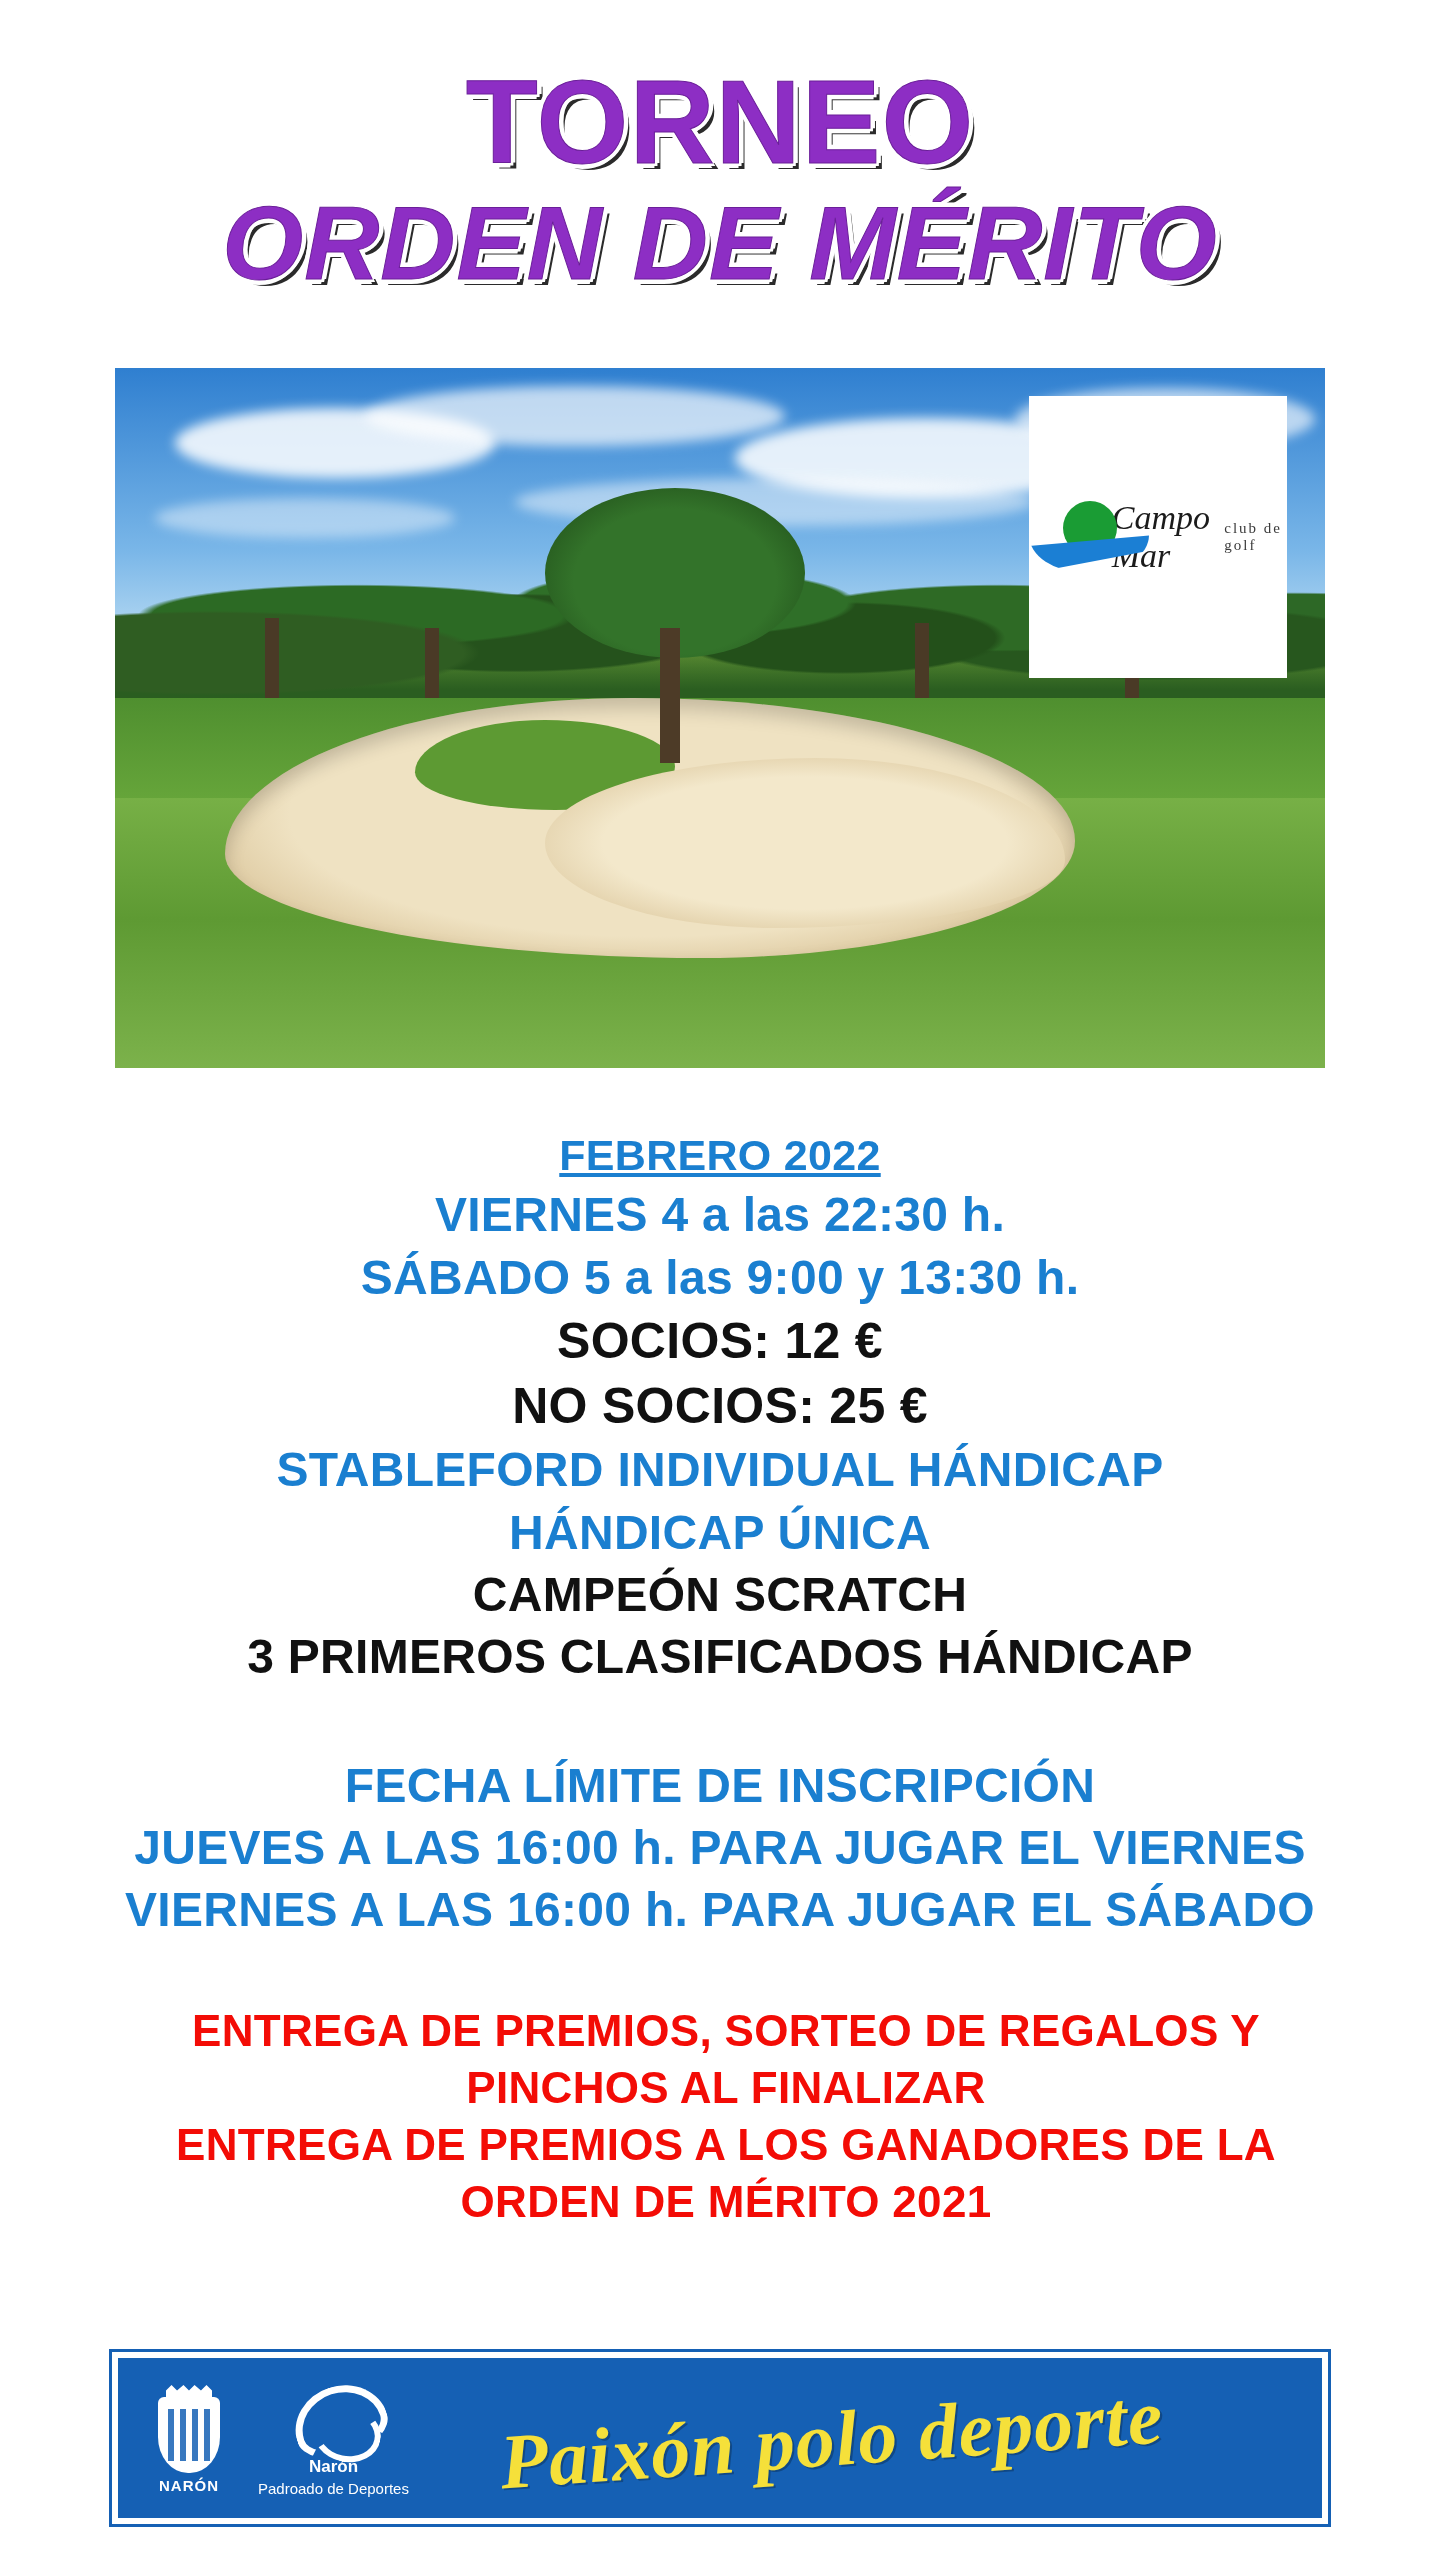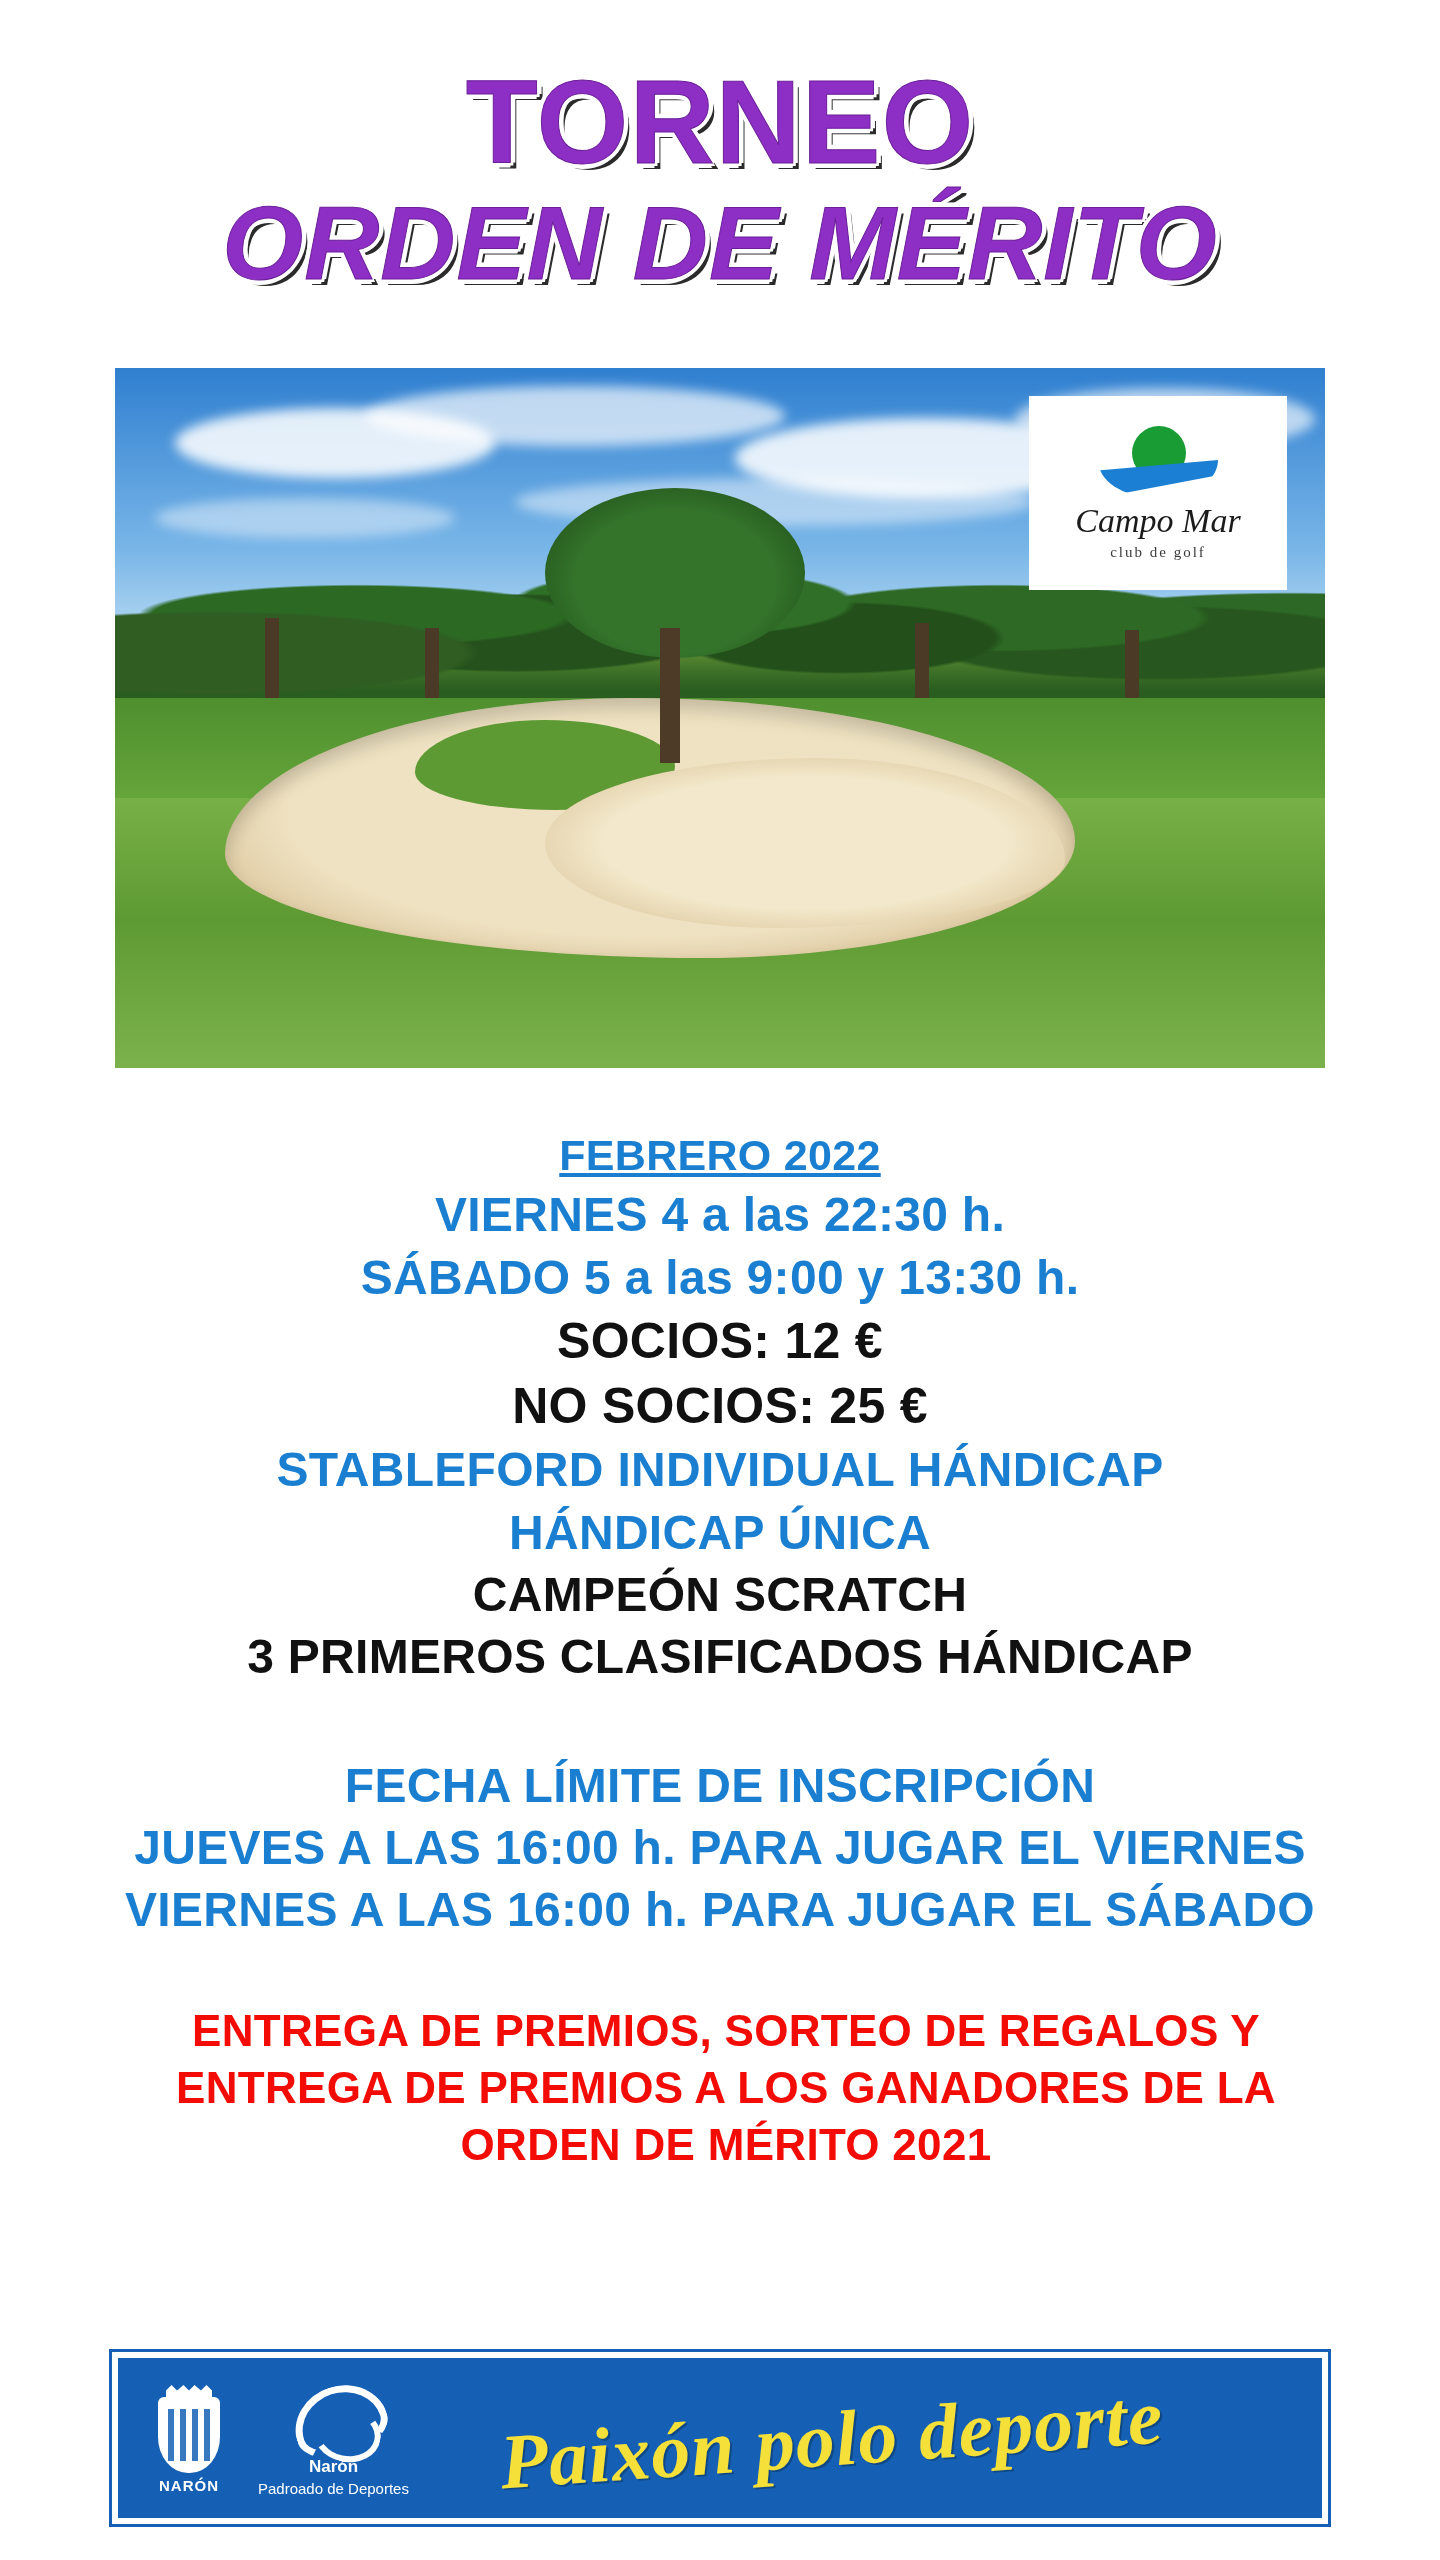--- a/index.html
+++ b/index.html
@@ -157,24 +157,24 @@
     background: radial-gradient(ellipse at 50% 55%, #33732a 0 55%, #23541c 85%, transparent 100%);
     border-radius: 50%;
   }
 
   
   .logo-card {
     position: absolute;
     right: 38px;
     top: 28px;
     width: 258px;
-    height: 194px;
+    height: 282px;
     background: #ffffff;
     display: flex;
-    flex-direction: column;
+    flex-direction: row;
     align-items: center;
     justify-content: center;
     gap: 4px;
   }
   .logo-mark {
     position: relative;
     width: 120px;
     height: 72px;
   }
   .logo-dot {
@@ -387,20 +387,21 @@
   </div>
 
   <div class="info gap-lg">
     <div class="line blue s-48">FECHA LÍMITE DE INSCRIPCIÓN</div>
     <div class="line blue s-48">JUEVES A LAS 16:00 h. PARA JUGAR EL VIERNES</div>
     <div class="line blue s-48">VIERNES A LAS 16:00 h. PARA JUGAR EL SÁBADO</div>
   </div>
 
   <div class="info gap-md">
     <div class="line red s-44">ENTREGA DE PREMIOS, SORTEO DE REGALOS Y</div>
+    <div class="line red s-44">PINCHOS AL FINALIZAR</div>
     <div class="line red s-44">ENTREGA DE PREMIOS A LOS GANADORES DE LA</div>
     <div class="line red s-44">ORDEN DE MÉRITO 2021</div>
   </div>
 
   <div class="footer">
     <div class="crest">
       <div class="crest-shield">
         <div class="crest-crown"></div>
       </div>
       <div class="crest-label">NARÓN</div>

